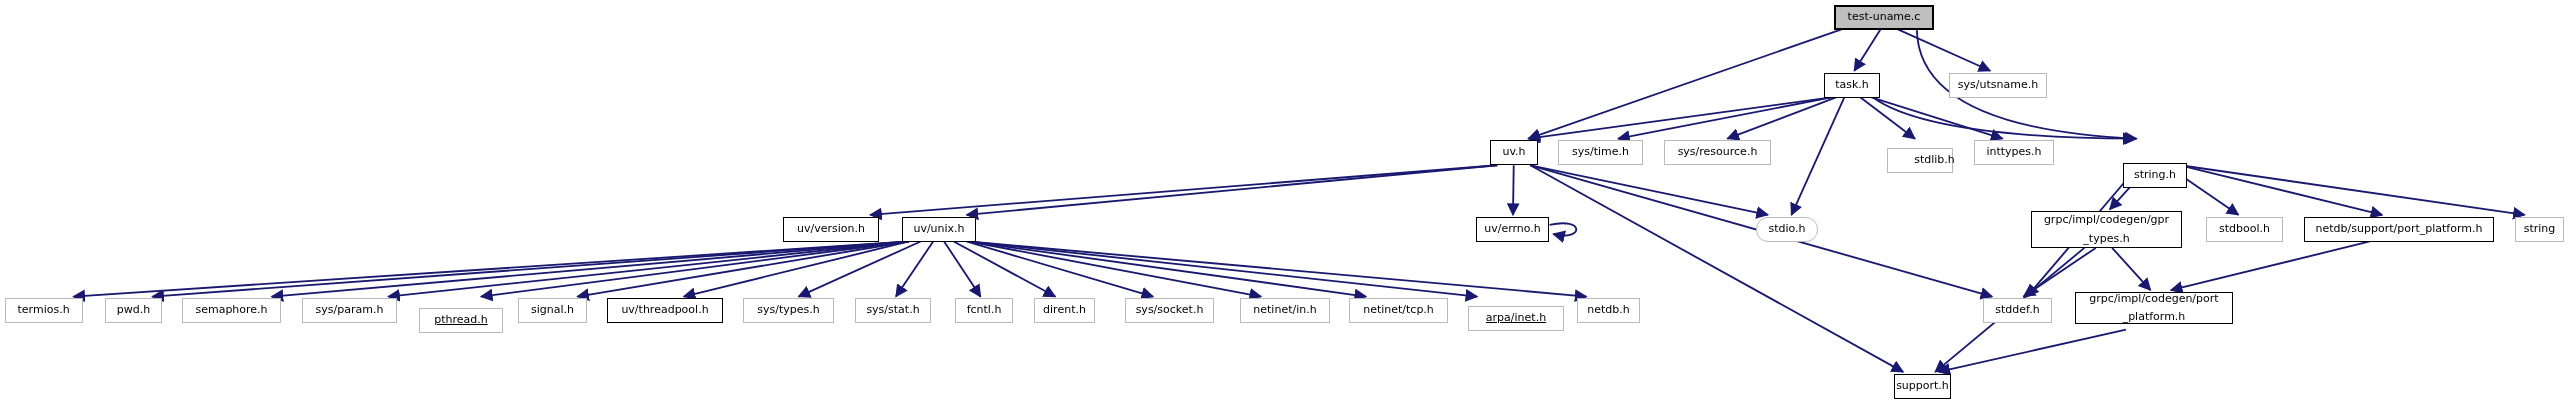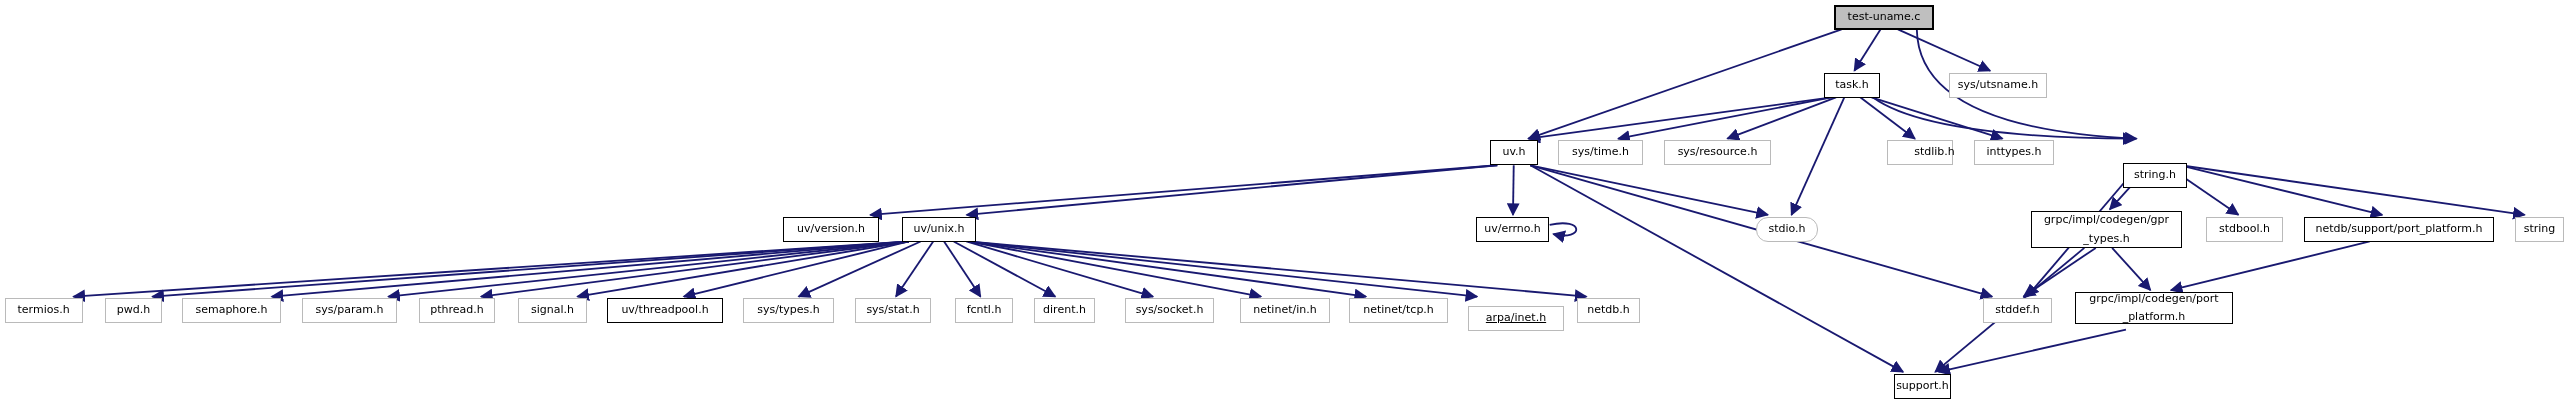--- a/index.html
+++ b/index.html
@@ -69,37 +69,37 @@
       <path d="M 2581.4,263 L 2364.725,316" class="edge" marker-end="url(#arr)"></path>
       <path d="M 2315.76,359 L 2111.64,405" class="edge" marker-end="url(#arr)"></path>
     </svg>
   <div id="nodes">
       <div class="node main" style="left: 1834px; top: 4.6px; width: 100px; height: 25px;">test-uname.c</div>
       <div class="node doc" style="left: 1824px; top: 73px; width: 56px; height: 25px;">task.h</div>
       <div class="node ext" style="left: 1949px; top: 73px; width: 98px; height: 25px;">sys/utsname.h</div>
       <div class="node doc" style="left: 1490px; top: 140px; width: 48px; height: 25px;">uv.h</div>
       <div class="node ext" style="left: 1558px; top: 140px; width: 85px; height: 25px;">sys/time.h</div>
       <div class="node ext" style="left: 1664px; top: 140px; width: 107px; height: 25px;">sys/resource.h</div>
-      <div class="node ext" style="left: 1887px; top: 140px; width: 66px; height: 25px; padding-left: 29px;">stdlib.h</div>
+      <div class="node ext" style="left: 1887px; top: 148px; width: 66px; height: 25px; padding-left: 29px;">stdlib.h</div>
       <div class="node ext" style="left: 1974px; top: 140px; width: 80px; height: 25px;">inttypes.h</div>
       <div class="node doc" style="left: 2123px; top: 140px; width: 64px; height: 25px; margin-top: 23px;">string.h</div>
       <div class="node doc" style="left: 783px; top: 217px; width: 96px; height: 25px;">uv/version.h</div>
       <div class="node doc" style="left: 902px; top: 217px; width: 74px; height: 25px;">uv/unix.h</div>
       <div class="node doc" style="left: 1476px; top: 217px; width: 73px; height: 25px;">uv/errno.h</div>
       <div class="node ext" style="left: 1756px; top: 217px; width: 62px; height: 25px; border-radius: 12px;">stdio.h</div>
       <div class="node doc" style="left: 2031px; top: 211px; width: 151px; height: 37px;">grpc/impl/codegen/gpr
 _types.h</div>
       <div class="node ext" style="left: 2206px; top: 217px; width: 77px; height: 25px;">stdbool.h</div>
       <div class="node doc" style="left: 2304px; top: 217px; width: 190px; height: 25px;">netdb/support/port_platform.h</div>
       <div class="node ext" style="left: 2515px; top: 217px; width: 49px; height: 25px;">string</div>
       <div class="node ext" style="left: 4.6px; top: 298px; width: 78px; height: 25px;">termios.h</div>
       <div class="node ext" style="left: 105px; top: 298px; width: 57px; height: 25px;">pwd.h</div>
       <div class="node ext" style="left: 182px; top: 298px; width: 99px; height: 25px;">semaphore.h</div>
       <div class="node ext" style="left: 302px; top: 298px; width: 95px; height: 25px;">sys/param.h</div>
-      <div class="node ext" style="left: 419px; top: 298px; width: 76px; height: 25px;">pthread.h</div>
+      <div class="node ext" style="left: 419px; top: 308px; width: 84px; height: 25px; text-decoration: underline;">pthread.h</div>
       <div class="node ext" style="left: 518px; top: 298px; width: 69px; height: 25px;">signal.h</div>
       <div class="node doc" style="left: 607px; top: 298px; width: 116px; height: 25px;">uv/threadpool.h</div>
       <div class="node ext" style="left: 743px; top: 298px; width: 91px; height: 25px;">sys/types.h</div>
       <div class="node ext" style="left: 855px; top: 298px; width: 76px; height: 25px;">sys/stat.h</div>
       <div class="node ext" style="left: 955px; top: 298px; width: 58px; height: 25px;">fcntl.h</div>
       <div class="node ext" style="left: 1034px; top: 298px; width: 61px; height: 25px;">dirent.h</div>
       <div class="node ext" style="left: 1125px; top: 298px; width: 89px; height: 25px;">sys/socket.h</div>
       <div class="node ext" style="left: 1240px; top: 298px; width: 90px; height: 25px;">netinet/in.h</div>
       <div class="node ext" style="left: 1349px; top: 298px; width: 99px; height: 25px;">netinet/tcp.h</div>
       <div class="node ext" style="left: 1468px; top: 306px; width: 96px; height: 25px; text-decoration: underline;">arpa/inet.h</div>

